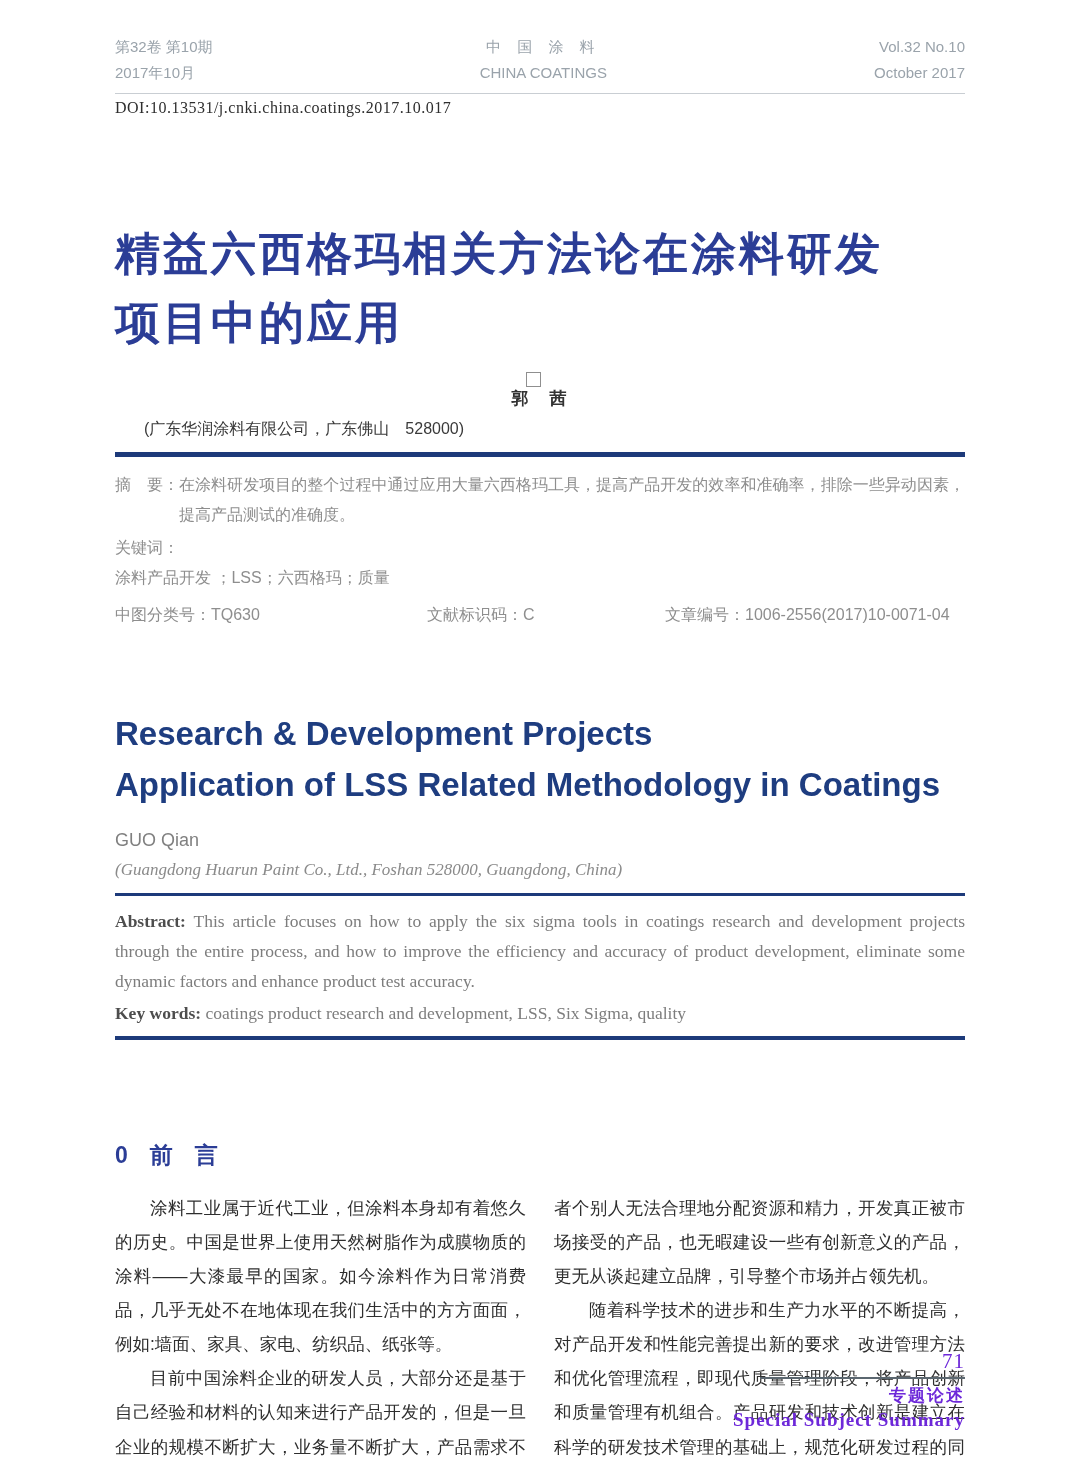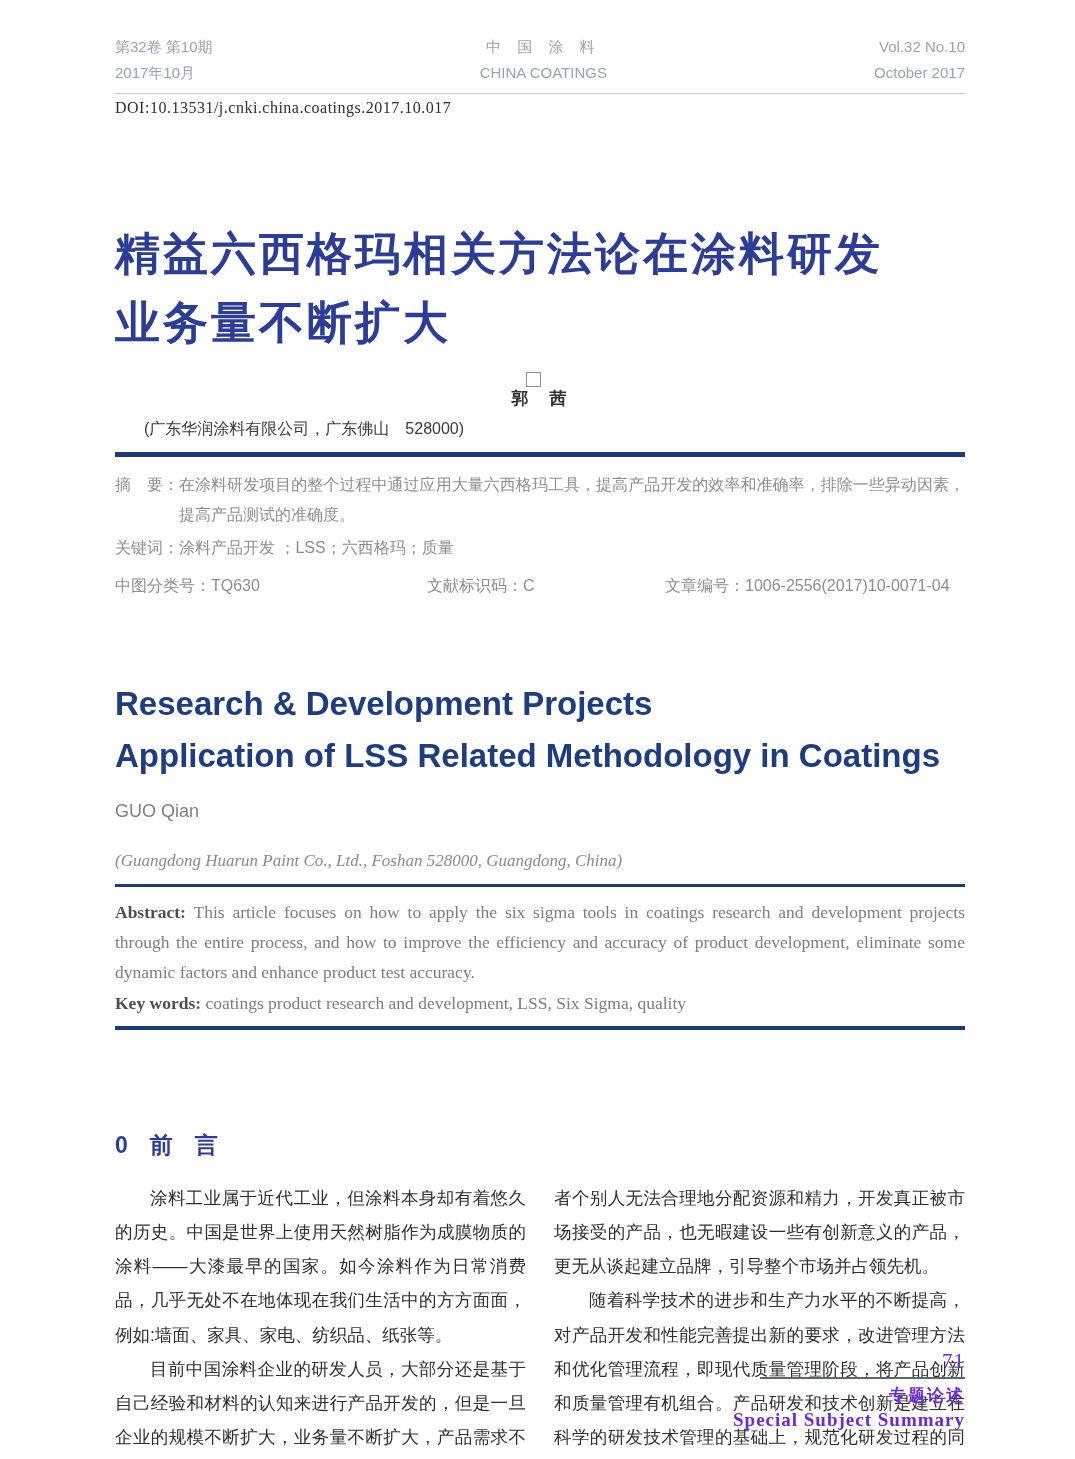--- a/index.html
+++ b/index.html
@@ -42,35 +42,35 @@
   }
   .author-zh { font-size:17px; font-weight:bold; color:#333; letter-spacing:2px; }
   .affil-zh { margin-top:9px; padding-left:29px; font-size:16px; color:#3a3a3a; }
   .rule-navy-thick { margin-top:12px; height:5px; background:#1d3a7a; }
 
   
   .abstract-zh { margin-top:13px; color:#8e8e8e; font-size:16px; line-height:1.85; }
   .abs-row { display:flex; }
   .abs-label { white-space:nowrap; }
   .abs-text { flex:1; text-align:justify; }
-  .kw-row { margin-top:4px; display:flex; }
+  .kw-row { margin-top:4px; display:flex;flex-direction:column; }
   .class-row { margin-top:8px; display:flex; color:#8e8e8e; font-size:16px;align-items:center; }
   .class-row .c1 { width:312px; }
   .class-row .c2 { width:238px; }
   .class-row .c3 { flex:1; }
 
   
   .title-en {
     margin-top:78px;
     color:#1e3d80; font-weight:bold;
     font-size:33px; line-height:1.55; letter-spacing:0px;
   }
   .author-en { margin-top:20px; font-size:18px; color:#808080; }
   .affil-en {
-    margin-top:29px; font-family:"Liberation Serif", serif;
+    margin-top:9px; font-family:"Liberation Serif", serif;
     font-style:italic; font-size:17px; color:#8a8a8a;
   }
   .rule-navy-mid { margin-top:13px; height:3px; background:#1d3a7a; }
 
   
   .abstract-en {
     margin-top:10px; font-family:"Liberation Serif", serif;
     font-size:17.5px; color:#7d7d7d; line-height:1.72; text-align:justify;
   }
   .abstract-en b, .abstract-en .bold-label { font-weight:bold; color:#4d4d4d; }
@@ -118,21 +118,21 @@
       </div>
       <div class="jh-right">
         <div>Vol.32  No.10</div>
         <div>October 2017</div>
       </div>
     </div>
     <div class="doi-line">DOI:10.13531/j.cnki.china.coatings.2017.10.017</div>
 
     <h1 class="title-zh">
       <div>精益六西格玛相关方法论在涂料研发</div>
-      <div>业务量不断扩大</div>
+      <div>项目中的应用</div>
     </h1>
 
     <div class="author-row">
       <span class="author-square"></span>
       <span class="author-zh">郭　茜</span>
     </div>
     <div class="affil-zh">(广东华润涂料有限公司，广东佛山　528000)</div>
 
     <div class="rule-navy-thick"></div>
 

